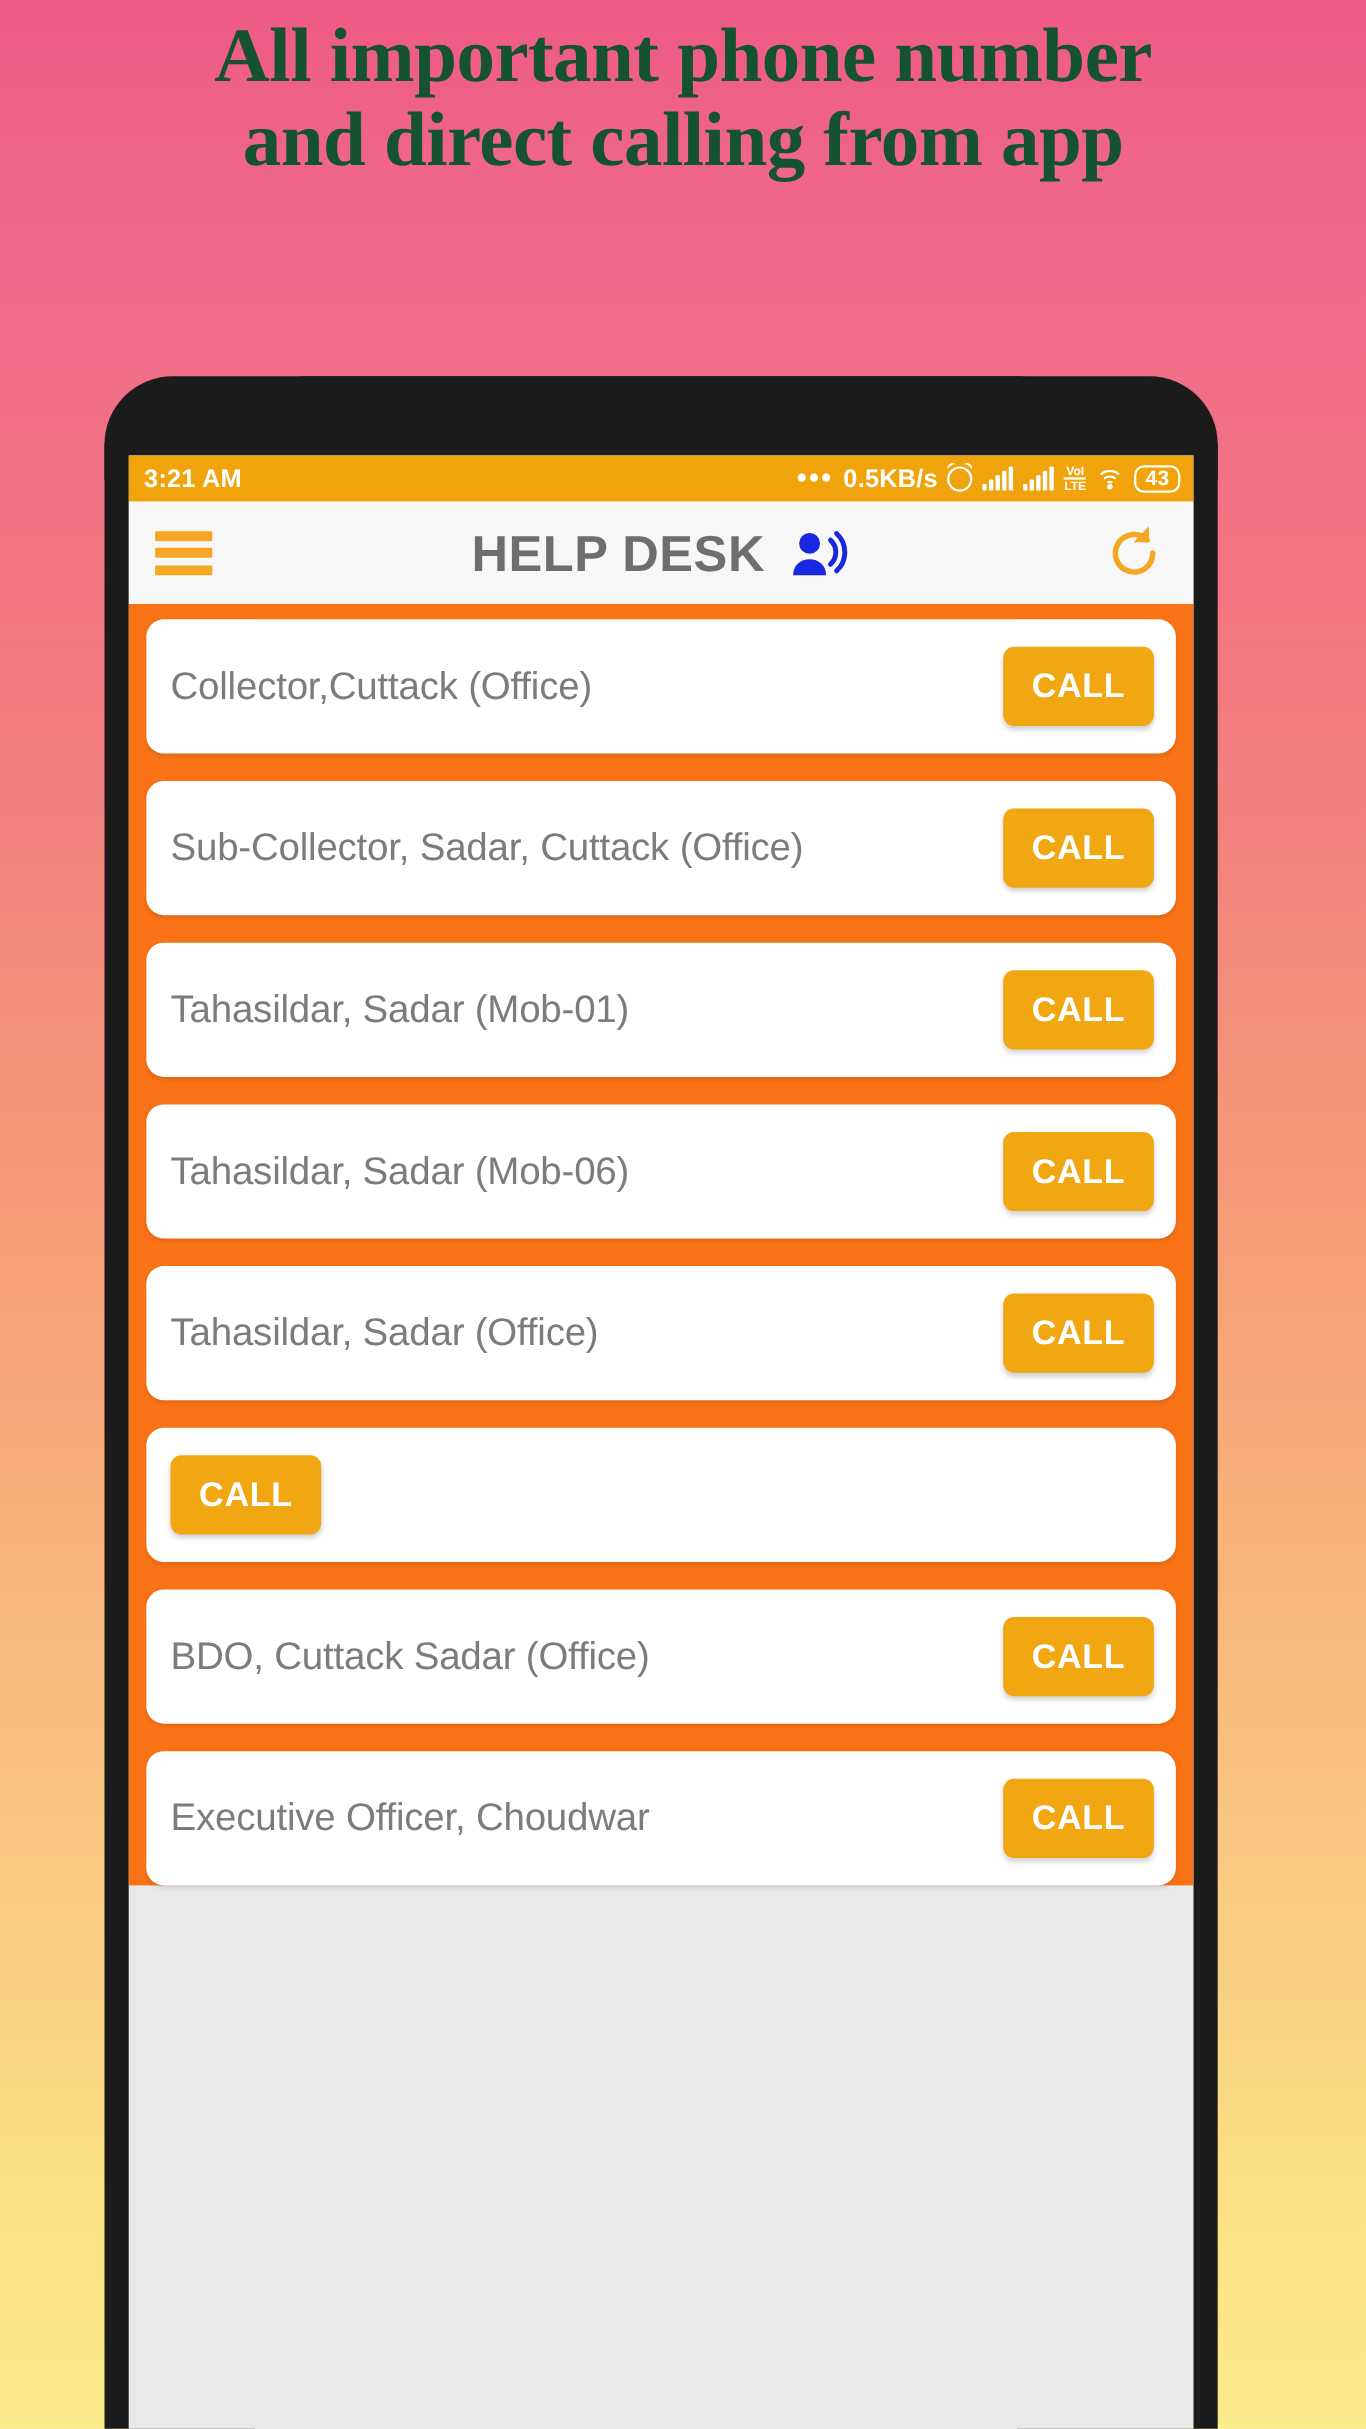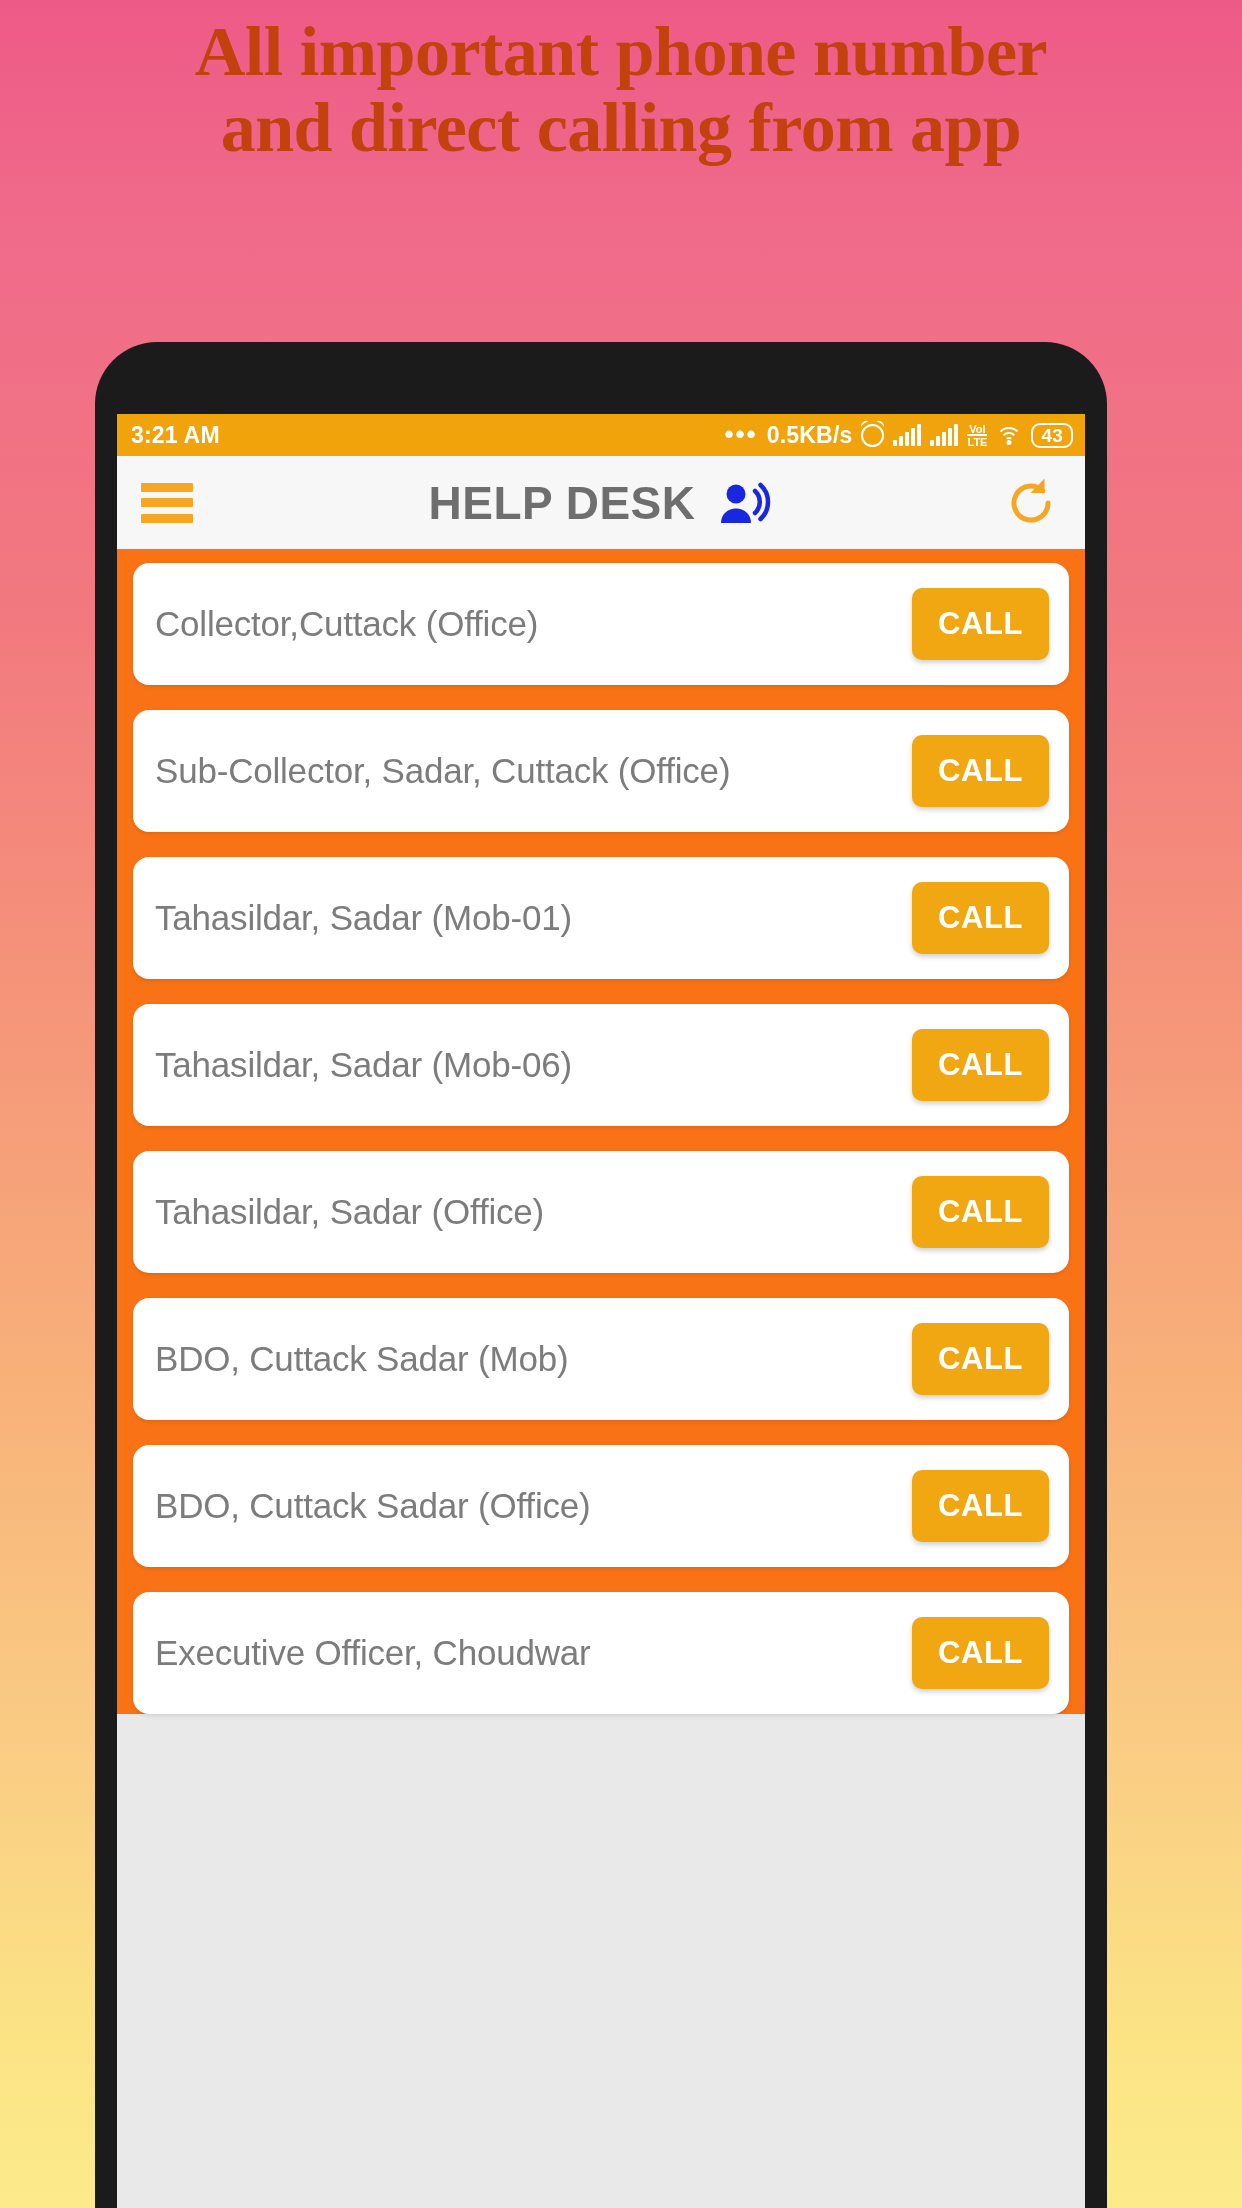--- a/index.html
+++ b/index.html
@@ -16,21 +16,21 @@
        #FBE384 92%,
        #FCEB8B 100%);
     position:relative;
   }
 
   
   .headline {
     position:absolute;
     top:14px; left:0; width:1242px;
     text-align:center;
-    color:#c2410c;
+    color:#14532d;
     font-family:"Liberation Serif", serif;
     font-weight:700;
     font-size:70px;
     line-height:1.08;
     letter-spacing:-0.5px;
     padding:0 20px;
   }
   .headline .l2 { display:block; }
 
   
@@ -283,21 +283,20 @@
         <div class="row-label">Tahasildar, Sadar (Mob-06)</div>
         <button class="call-btn">CALL</button>
       </div>
 
       <div class="row">
         <div class="row-label">Tahasildar, Sadar (Office)</div>
         <button class="call-btn">CALL</button>
       </div>
 
       <div class="row">
-        <div class="row-label">BDO, Cuttack Sadar (Mob)</div>
         <button class="call-btn">CALL</button>
       </div>
 
       <div class="row">
         <div class="row-label">BDO, Cuttack Sadar (Office)</div>
         <button class="call-btn">CALL</button>
       </div>
 
       <div class="row">
         <div class="row-label">Executive Officer, Choudwar</div>

